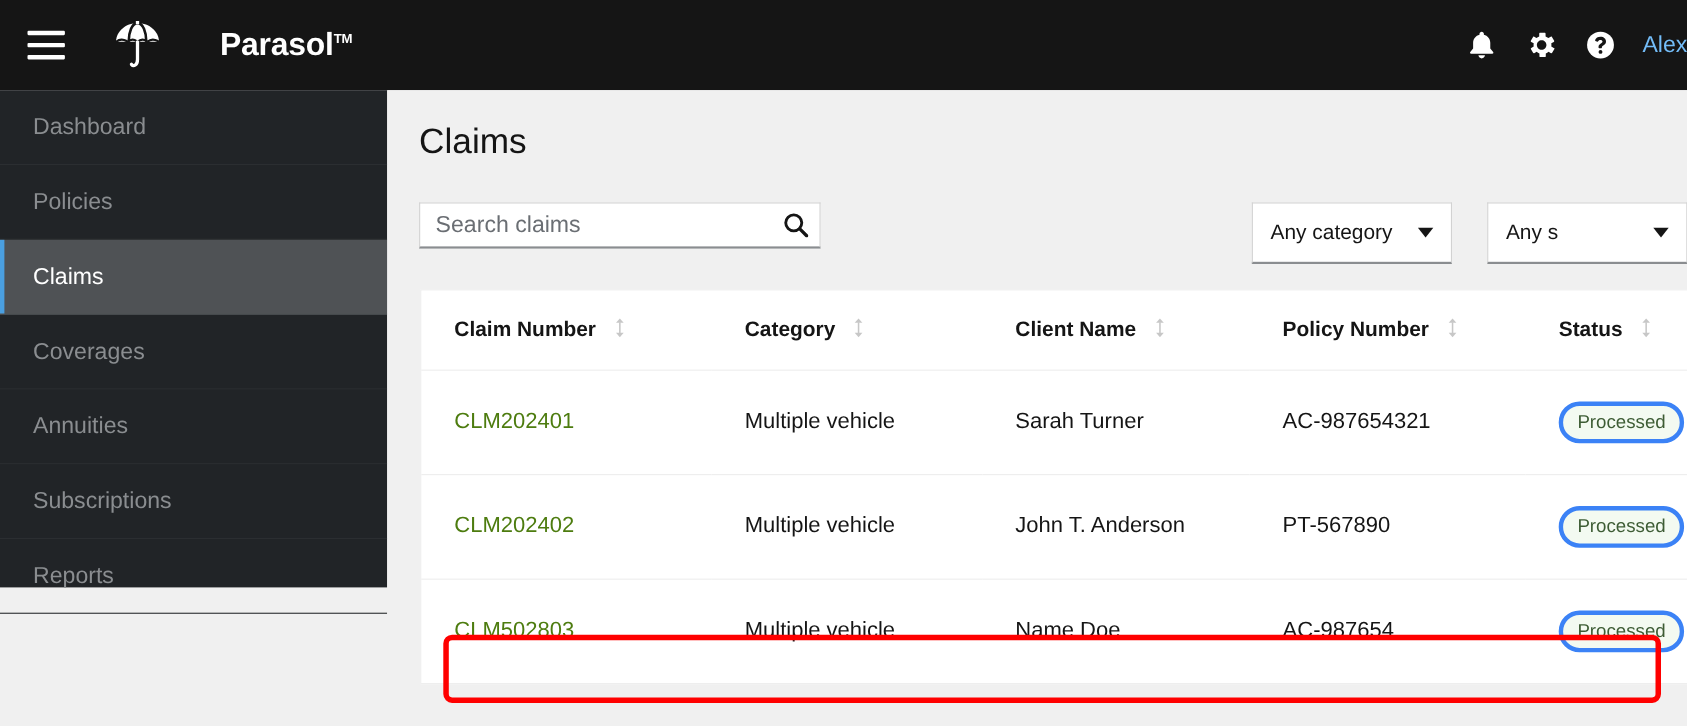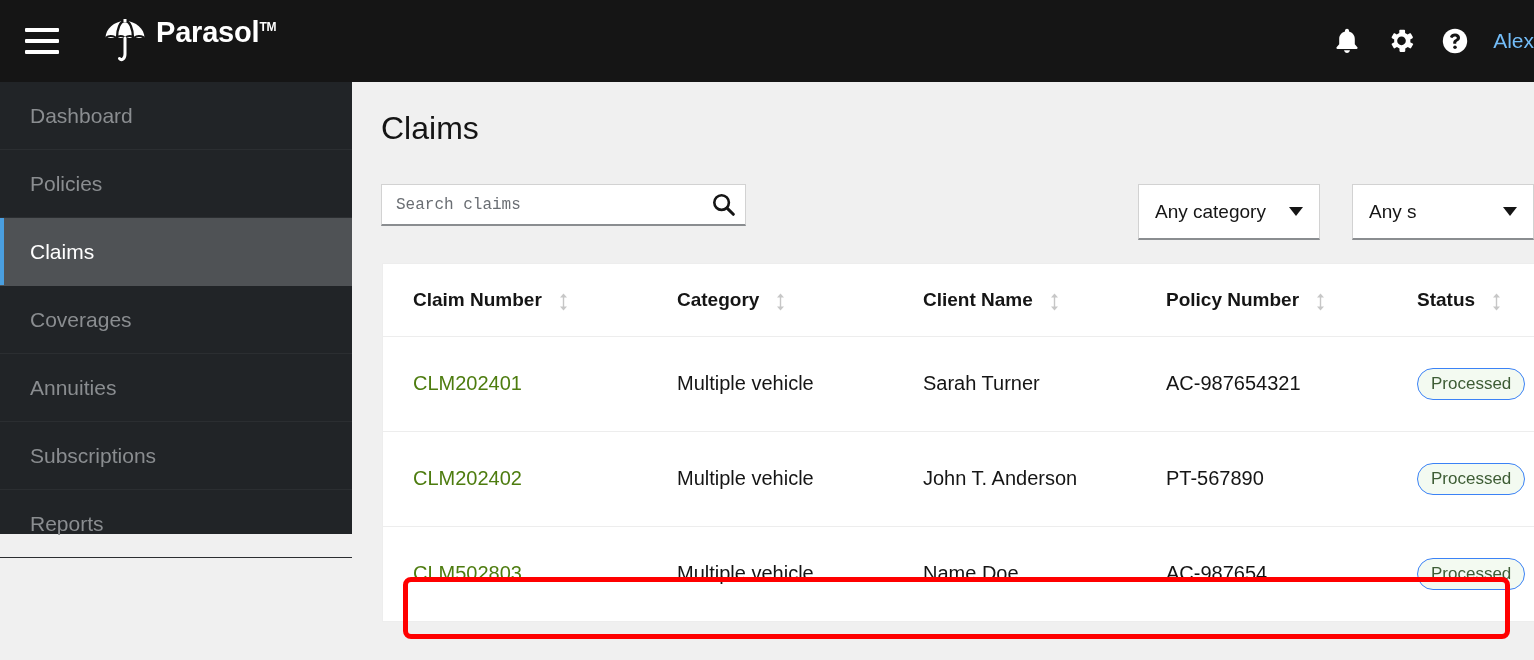--- a/index.html
+++ b/index.html
@@ -19,21 +19,21 @@
     display: flex; align-items: center;
   }
   .hamburger {
     width: 34px; height: 26px;
     margin-left: 25px;
     display: flex; flex-direction: column; justify-content: space-between;
     cursor: pointer;
   }
   .hamburger span { display: block; height: 4px; width: 100%; background: #ffffff; border-radius: 1px; }
 
-  .brand { display: flex; align-items: flex-start; margin-left: 44px; cursor: pointer; }
+  .brand { display: flex; align-items: center; margin-left: 44px; cursor: pointer; gap: 44px; }
   .brand-logo { width: 44px; height: 50px; }
   .brand-name {
     color: #ffffff; font-size: 29px; font-weight: bold;
     letter-spacing: -0.2px; margin-left: 9px;
     position: relative;
   }
   .brand-tm { font-size: 12px; vertical-align: super; font-weight: bold; }
 
   .masthead-right {
     margin-left: auto; display: flex; align-items: center;
@@ -93,22 +93,22 @@
   .search-box {
     position: relative;
     width: 365px; height: 42px;
     background: #ffffff;
     border: 1px solid #d2d2d2;
     border-bottom: 2px solid #8a8d90;
     display: flex; align-items: center;
   }
   .search-box input {
     flex: 1; height: 100%; border: none; outline: none;
-    font-family: Liberation Mono, monospace;
-    font-size: 16px; color: #6d28d9;
+    font-family: Liberation Sans, sans-serif;
+    font-size: 21px; color: #6d28d9;
     padding: 0 10px 0 14px; background: transparent;
   }
   .search-box input::placeholder { color: #6a6e73; }
   .search-btn {
     width: 44px; height: 100%;
     display: flex; align-items: center; justify-content: center;
     background: transparent; border: none; cursor: pointer;
   }
 
   .filters {
@@ -147,34 +147,34 @@
     color: #151515;
     font-weight: normal;
     vertical-align: middle;
   }
   thead th {
     height: 72px;
     font-weight: bold; font-size: 19px;
     border-bottom: 1px solid #ededed;
     white-space: nowrap;
   }
-  .th-inner { display: flex; align-items: flex-end; }
+  .th-inner { display: flex; align-items: flex-start; }
   .sort-icon { margin-left: 16px; display: inline-flex; }
   tbody td { height: 95px; border-bottom: 1px solid #ededed; }
   tbody tr:last-child td { border-bottom: none; }
   .col-claim  { width: 264px; }
   .col-cat    { width: 246px; }
   .col-client { width: 243px; }
   .col-policy { width: 251px; }
   .col-status { width: 176px; }
 
   .link { color: #4d7c0f; cursor: pointer; }
   .badge {
     display: inline-block;
-    border: 1px solid #3b82f6;
+    border: 4px solid #3b82f6;
     background: #f3faf1;
     color: #3d5c34;
     border-radius: 22px;
     padding: 6px 13px 7px;
     font-size: 17px;
     line-height: 1;
   }
 
   
   .annotation {

